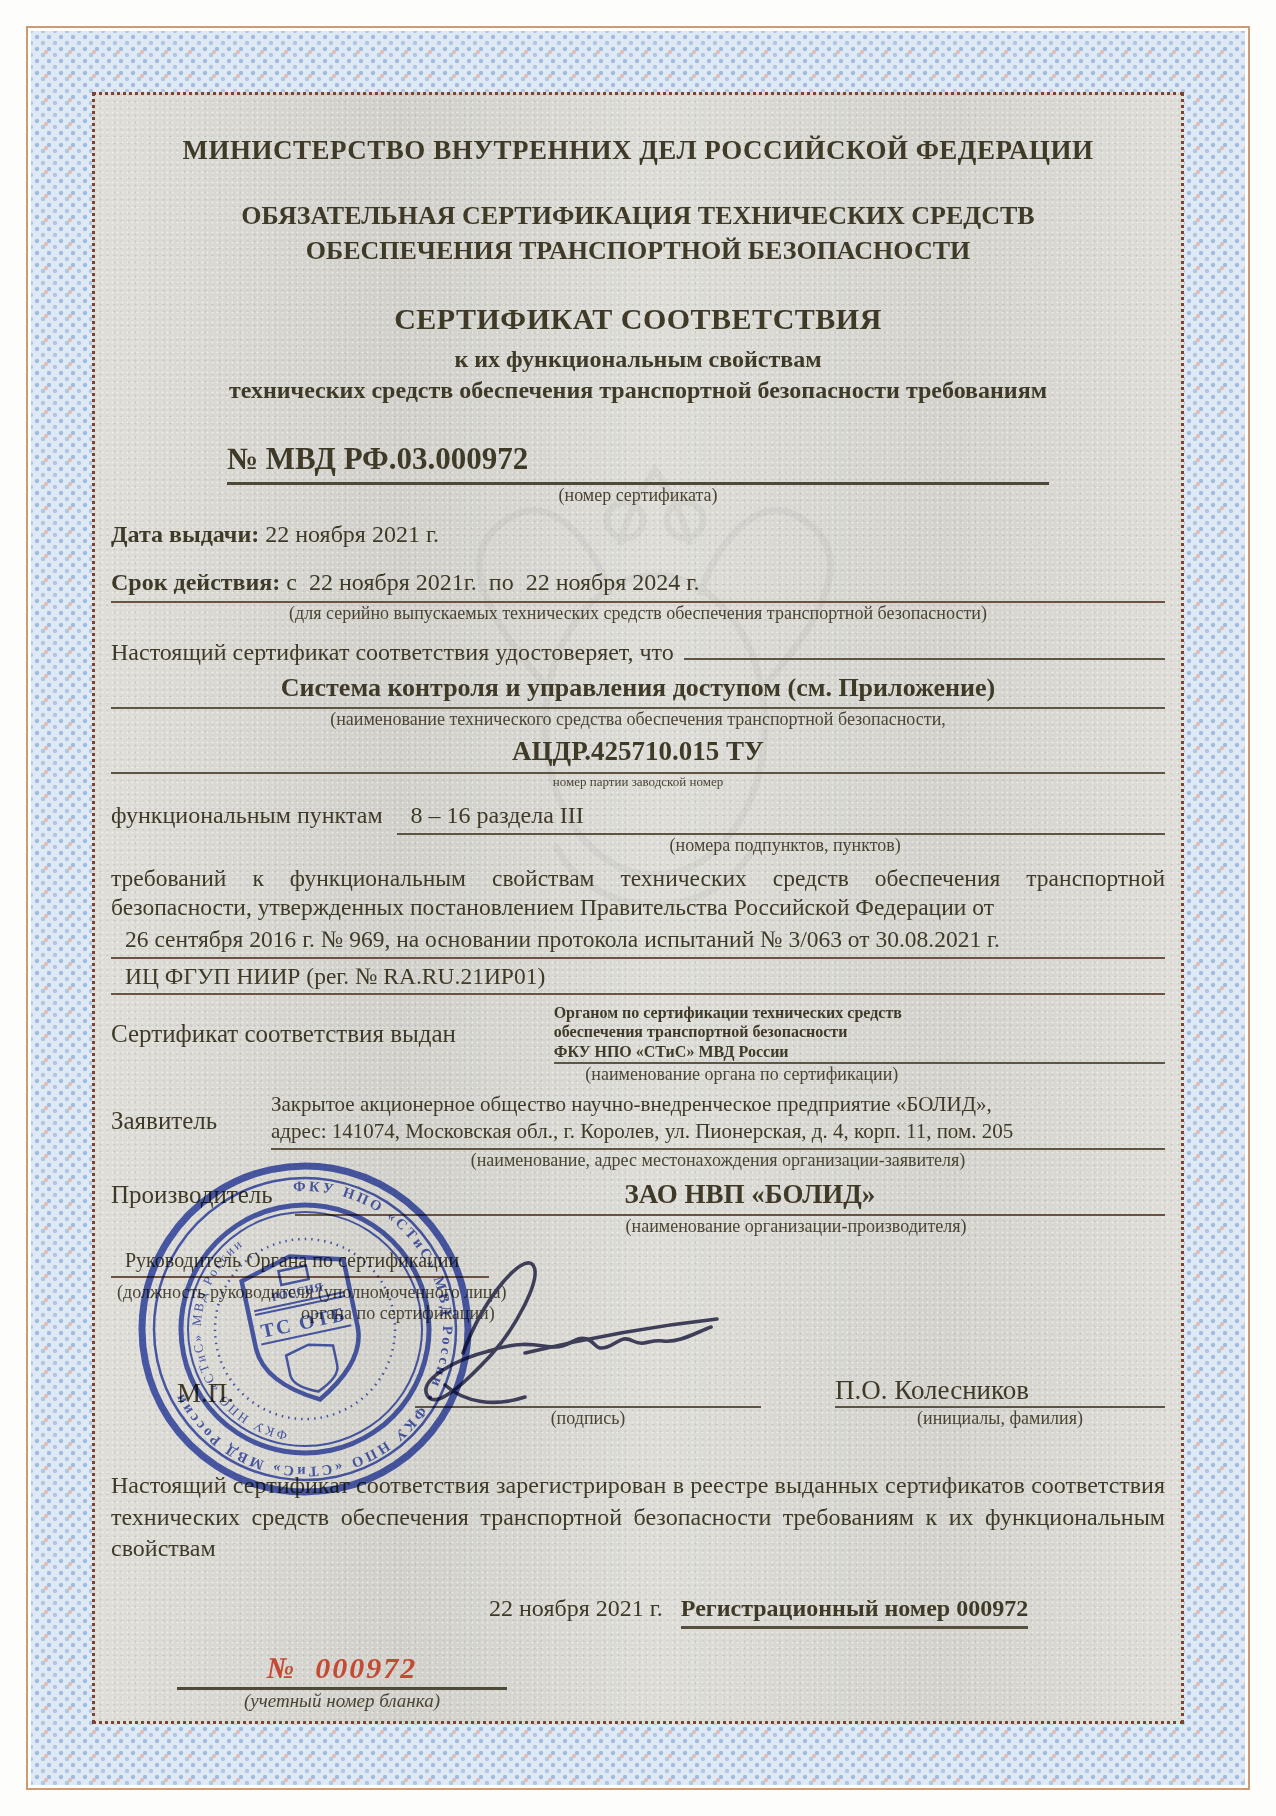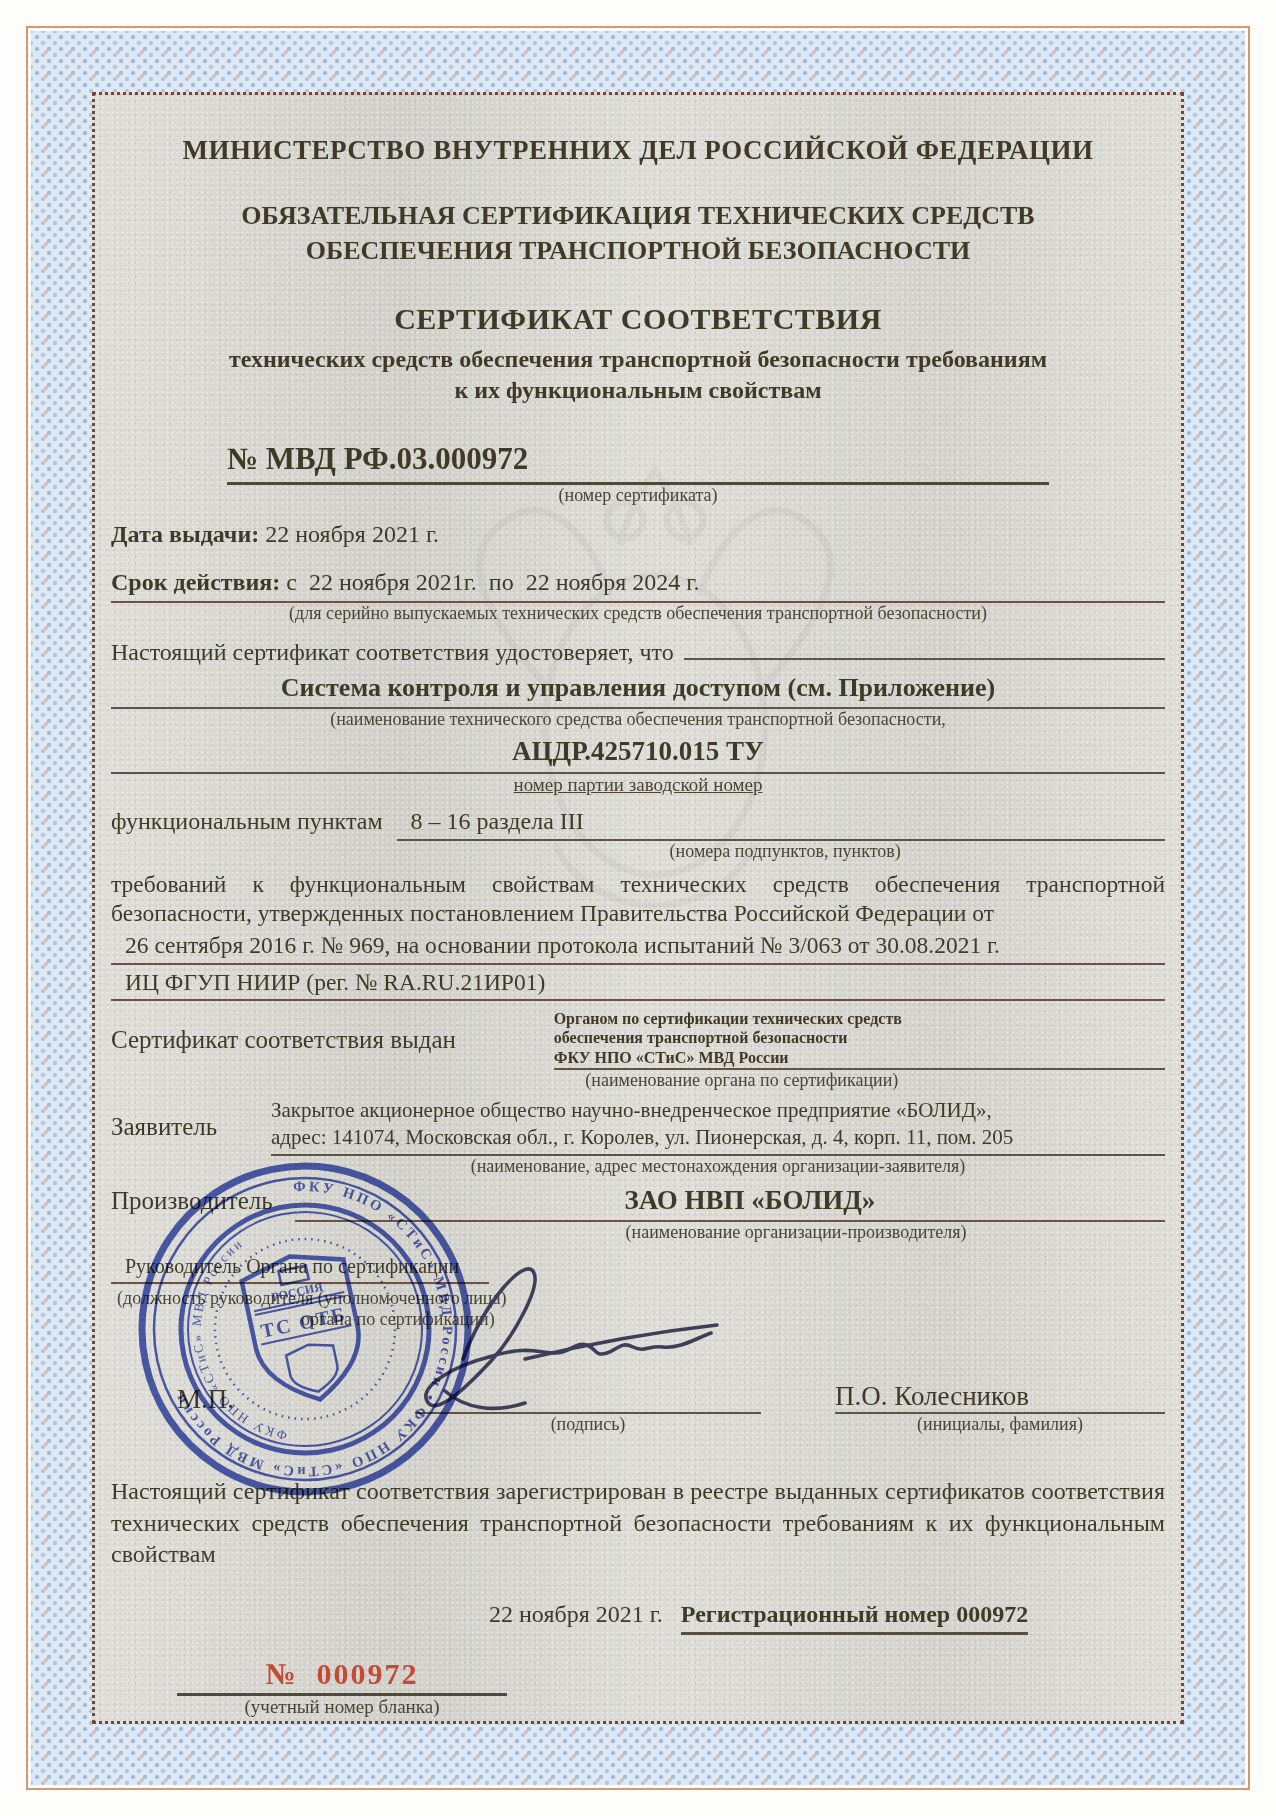--- a/index.html
+++ b/index.html
@@ -37,21 +37,21 @@
   
   .row{font-size:24px;line-height:1.25;}
   .date-row{margin-top:14px;}
   .validity-row{margin-top:18px;border-bottom:2px solid #6d5244;padding-bottom:4px;}
   .certifies-row{margin-top:8px;display:flex;align-items:baseline;}
   .fill-line{flex:1;border-bottom:2px solid #5d5443;height:26px;margin-left:10px;}
   .product{font-size:26px;font-weight:bold;text-align:center;margin-top:6px;
            border-bottom:2px solid #5d5443;padding-bottom:4px;}
   .code{font-size:27px;font-weight:bold;text-align:center;margin-top:6px;
         border-bottom:2px solid #5d5443;padding-bottom:5px;}
-  .code-cap{font-size:19px;color:#4a4434;text-align:center;text-decoration:underline;}
+  .code-cap{font-size:13px;color:#4a4434;text-align:center;}
   .complies-row{margin-top:10px;display:flex;align-items:baseline;}
   .complies-val{flex:1;margin-left:14px;border-bottom:2px solid #5d5443;padding:0 0 3px 14px;}
   .complies-cap{font-size:18px;color:#4a4434;margin-left:53%;}
   .req-para{margin-top:8px;font-size:23.5px;line-height:1.25;text-align:justify;}
   .req-line{font-size:23.5px;line-height:1.2;padding:3px 0 3px 14px;border-bottom:2px solid #6d5244;}
   .issued-row{margin-top:8px;display:flex;}
   .issued-label{width:42%;font-size:25px;align-self:center;}
   .issued-col{flex:1;font-size:16px;font-weight:bold;line-height:1.22;
               border-bottom:2px solid #5d5443;padding-bottom:1px;}
   .issued-cap{font-size:18px;color:#4a4434;margin-left:45%;text-align:left;}
@@ -71,21 +71,21 @@
   .mp-row{position:relative;margin-top:10px;height:118px;display:flex;gap:48px;}
   .mp{width:190px;padding-left:66px;font-size:27px;align-self:center;}
   .sig-block{flex:1;margin-right:26px;position:relative;}
   .sig-line{height:72px;border-bottom:2px solid #5d5443;position:relative;}
   .sig-svg{position:absolute;left:-10px;bottom:-14px;width:330px;height:185px;overflow:visible;}
   .name-block{width:330px;}
   .name-line{height:72px;border-bottom:2px solid #5d5443;display:flex;align-items:flex-end;font-size:27px;}
   .registered{margin-top:18px;font-size:24px;line-height:1.32;text-align:justify;}
   .reg-row{margin-top:30px;font-size:24px;padding-left:378px;display:flex;align-items:baseline;}
   .reg-num{font-weight:bold;margin-left:18px;border-bottom:3px solid #564f3d;padding-bottom:4px;}
-  .blank-row{margin-top:22px;margin-left:66px;width:330px;}
+  .blank-row{margin-top:22px;margin-left:66px;width:330px;font-style:italic;}
   .blank-num{display:block;text-align:center;font-size:30px;font-weight:bold;color:#c44a33;
              letter-spacing:2px;white-space:pre;border-bottom:3px solid #4e4a3a;padding-bottom:2px;}
   .blank-cap{font-size:19px;color:#4a4434;text-align:center;}
   .ws{white-space:pre-wrap;}
   
   .stamp{position:absolute;left:38px;top:1062px;width:344px;height:344px;
          mix-blend-mode:multiply;opacity:.88;}
   .watermark{position:absolute;left:300px;top:330px;width:520px;height:560px;opacity:.06;}
 </style>
 </head>
@@ -114,22 +114,22 @@
       <div class="ministry">МИНИСТЕРСТВО ВНУТРЕННИХ ДЕЛ РОССИЙСКОЙ ФЕДЕРАЦИИ</div>
 
       <div class="program">
         <div>ОБЯЗАТЕЛЬНАЯ СЕРТИФИКАЦИЯ ТЕХНИЧЕСКИХ СРЕДСТВ</div>
         <div>ОБЕСПЕЧЕНИЯ ТРАНСПОРТНОЙ БЕЗОПАСНОСТИ</div>
       </div>
 
       <div class="doctype">СЕРТИФИКАТ СООТВЕТСТВИЯ</div>
 
       <div class="subtitle">
+        <div>к их функциональным свойствам</div>
         <div>технических средств обеспечения транспортной безопасности требованиям</div>
-        <div>к их функциональным свойствам</div>
       </div>
 
       <div class="certnum">№ МВД РФ.03.000972</div>
       <div class="cap">(номер сертификата)</div>
 
       <div class="row date-row">
         <span class="b">Дата выдачи:</span>
         <span class="ws">22 ноября 2021 г.</span>
       </div>
 

